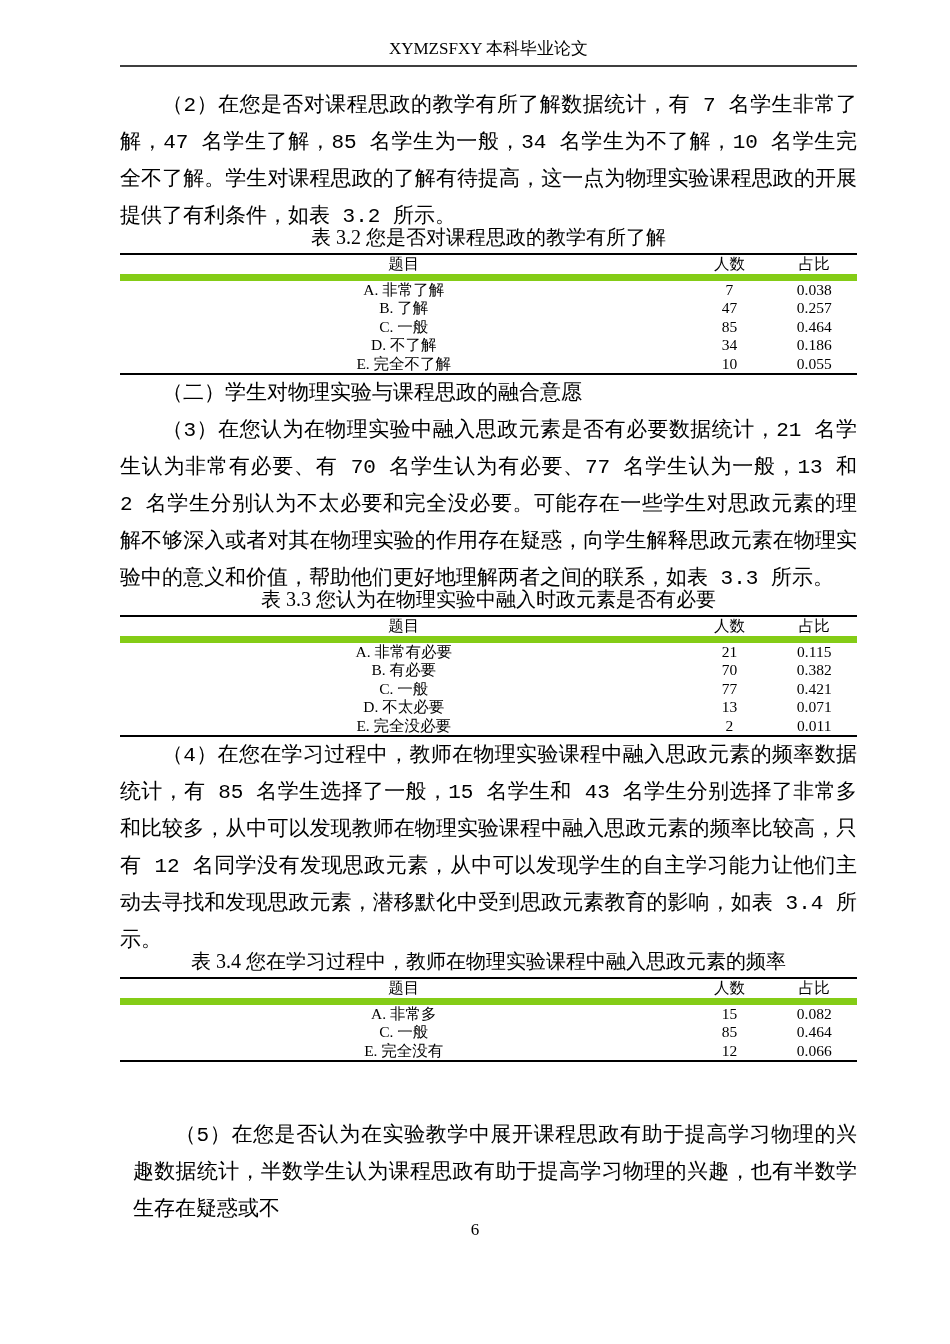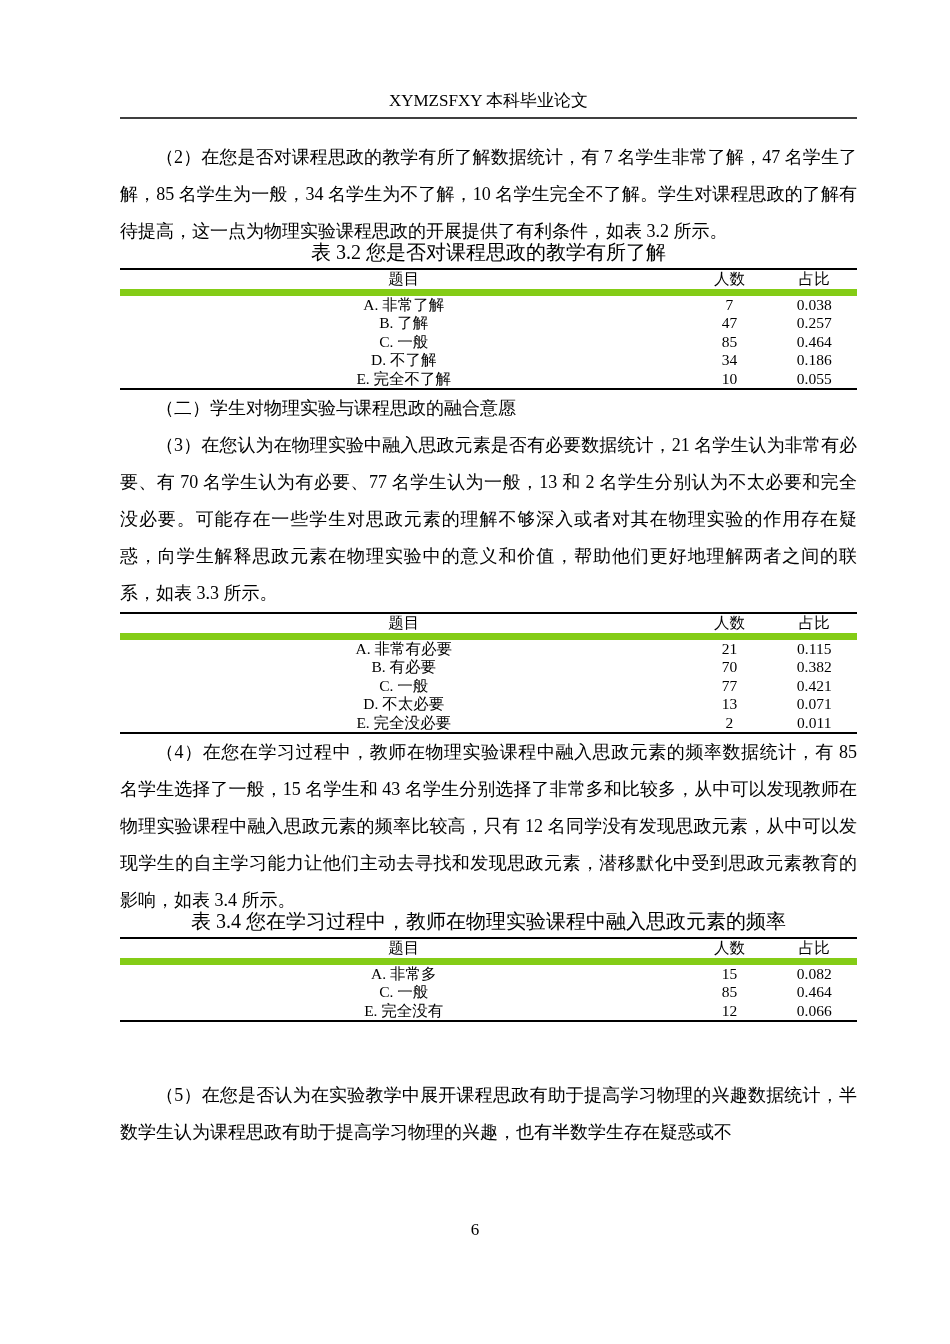--- a/index.html
+++ b/index.html
@@ -1,42 +1,43 @@
 <!DOCTYPE html>
 <html lang="zh"><head>
 <meta charset="utf-8">
 <style>
   html,body{margin:0;padding:0;background:#ffffff;}
   .page{
     position:relative;
     width:950px;height:1344px;
     box-sizing:border-box;
-    padding-top:90px;
+    padding-top:38px;
     overflow:hidden;
     background:#ffffff;
     color:#000;
     font-family:"Liberation Serif","DejaVu Serif",serif;
   }
   .running-header{
     margin:0 93px 0 120px;
     text-align:center;
     font-size:17px;
     line-height:22px;
     padding-bottom:5px;
     border-bottom:2px solid #3f3f3f;
   }
   .content{margin:20px 93px 0 120px;}
   .body-par{
     margin:0;
-    font-size:18px;
+    font-size:21px;
     line-height:37px;
     text-align:justify;
     text-justify:inter-ideograph;
     text-indent:2em;
     word-break:break-all;
+    font-family:Liberation Mono, monospace;
   }
   .section-head{font-weight:normal;}
   .table-caption{
     margin:-10px 0 4px 0;
     font-size:20px;
     line-height:24px;
     text-align:center;
   }
   table.data-table{
     width:100%;
@@ -51,21 +52,21 @@
     padding:0;
     text-align:center;
     font-weight:normal;
     line-height:18.5px;
     white-space:nowrap;
   }
   table.data-table thead th{border-bottom:7px solid #84cc16;}
   .c1{width:77%;}
   .c2{width:11.4%;}
   .c3{width:11.6%;}
-  .p5{margin-top:55px;}
+  .p5{margin-top:55px;margin-left:13px;}
   .page-number{
     position:absolute;
     left:0;right:0;
     bottom:104px;
     text-align:center;
     font-size:17px;
     line-height:20px;
   }
 </style>
 </head>
@@ -116,20 +117,21 @@
           <td class="c2">10</td>
           <td class="c3">0.055</td>
         </tr>
       </tbody>
     </table>
 
     <p class="body-par section-head">（二）学生对物理实验与课程思政的融合意愿</p>
 
     <p class="body-par">（3）在您认为在物理实验中融入思政元素是否有必要数据统计，21 名学生认为非常有必要、有 70 名学生认为有必要、77 名学生认为一般，13 和 2 名学生分别认为不太必要和完全没必要。可能存在一些学生对思政元素的理解不够深入或者对其在物理实验的作用存在疑惑，向学生解释思政元素在物理实验中的意义和价值，帮助他们更好地理解两者之间的联系，如表 3.3 所示。</p>
 
+    <p class="table-caption">表 3.3 您认为在物理实验中融入时政元素是否有必要</p>
     <table class="data-table">
       <thead>
         <tr>
           <th class="c1">题目</th>
           <th class="c2">人数</th>
           <th class="c3">占比</th>
         </tr>
       </thead>
       <tbody>
         <tr>

